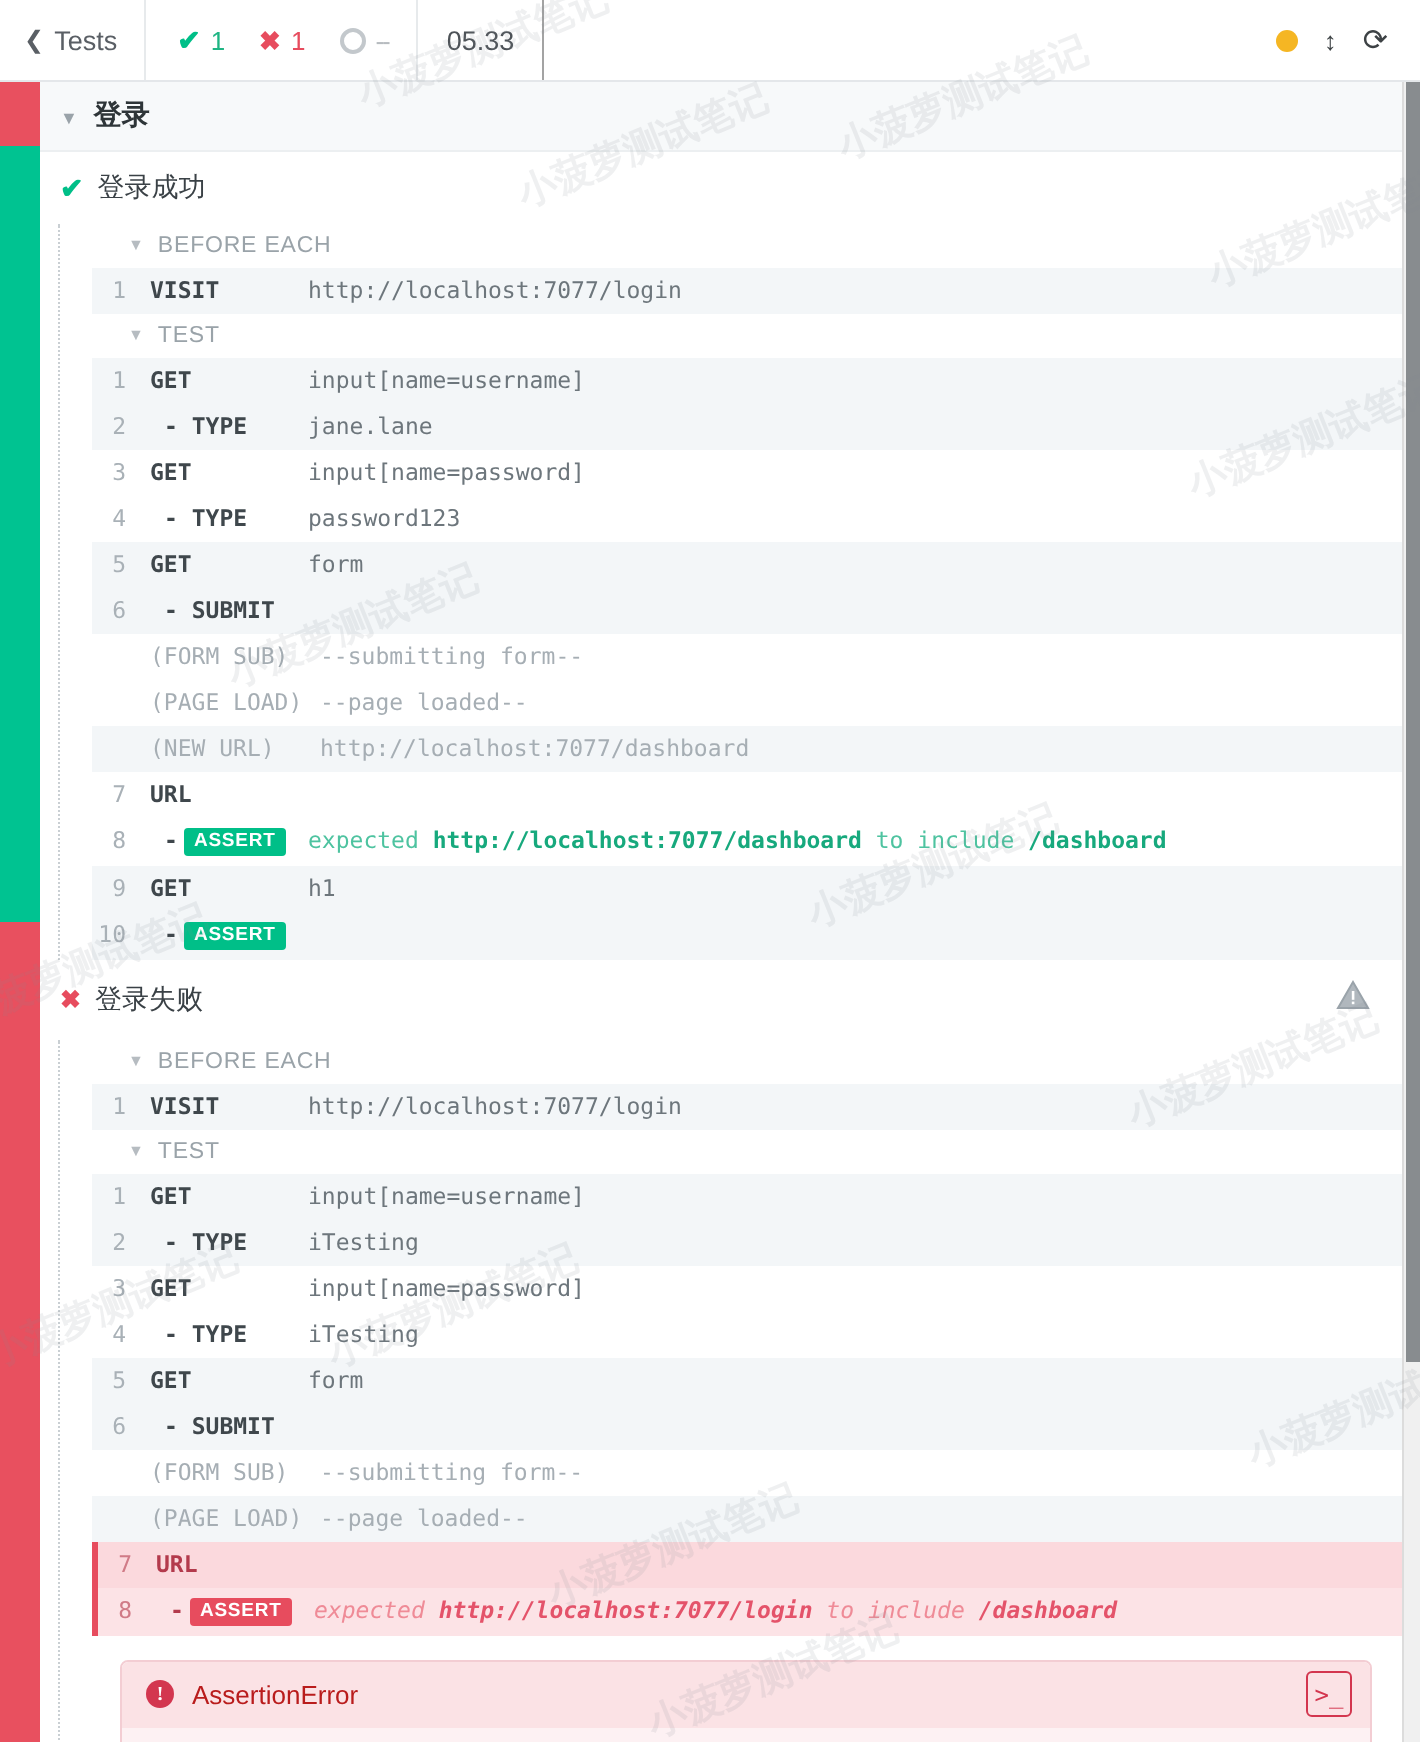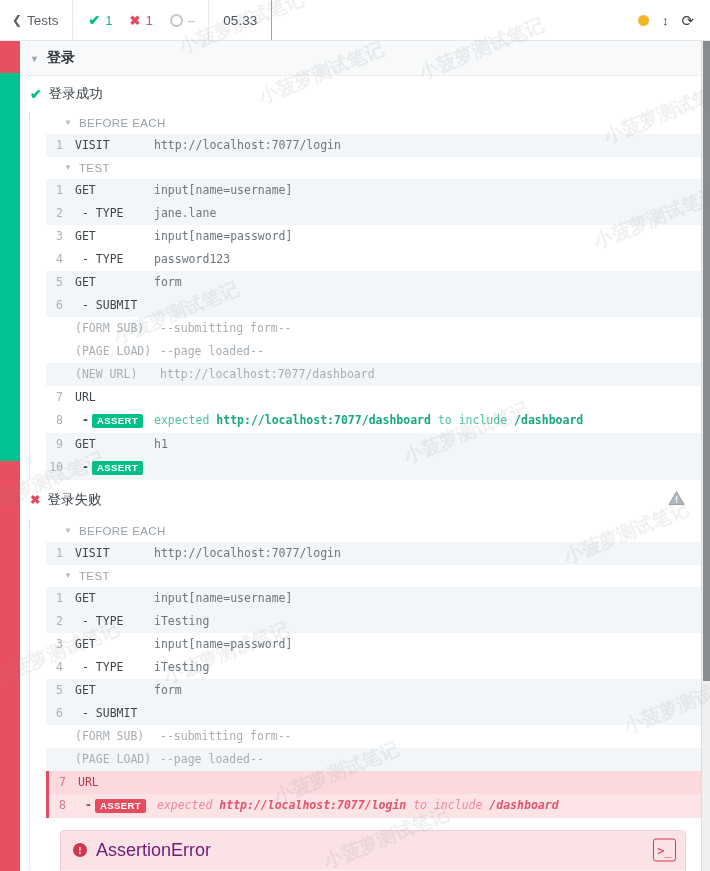--- a/index.html
+++ b/index.html
@@ -120,21 +120,21 @@
     padding: 5px 4px 5px 0;
     min-height: 23px;
   }
   .cmd.alt { background: #f3f6f8; }
   .cmd.plain { background: #ffffff; }
   .cmd .num {
     width: 22px; text-align:right; color:#a9b1b7; flex:0 0 22px;
     padding-right:5px;
   }
   .cmd .name {
-    flex: 0 0 86px; color:#3f474c; font-weight:normal; padding-left:7px;
+    flex: 0 0 86px; color:#3f474c; font-weight:bold; padding-left:7px;
     white-space:nowrap;
   }
   .cmd .name.child { padding-left: 14px; }
   .cmd .msg { color:#6d767c; white-space:nowrap; }
 
   
   .cmd.event .name, .cmd.event .msg {
     color:#a6aeb4; font-weight:normal;
   }
   .cmd.event .name { flex:0 0 92px; }
@@ -165,21 +165,21 @@
   .err-head {
     background:#fbe2e5; display:flex; align-items:center;
     padding: 9px 10px 9px 12px; position:relative;
   }
   .err-icon {
     width:14px; height:14px; border-radius:50%; background:#d3364f;
     color:#fff; font-size:10px; font-weight:bold;
     display:flex; align-items:center; justify-content:center;
     margin-right: 9px; font-family:"Liberation Serif", serif;
   }
-  .err-name { color:#701a75; font-size:18px; }
+  .err-name { color:#b91c1c; font-size:13px; }
   .err-term {
     position:absolute; right:9px; top:50%; transform:translateY(-50%);
     width:23px; height:23px; border:1.5px solid #d3364f; border-radius:3px;
     color:#d3364f; font-size:12px; display:flex; align-items:center;
     justify-content:center; font-family:"DejaVu Sans Mono", monospace;
     cursor:pointer;
   }
   .err-body { background:#fdf1f3; padding: 12px 13px 11px 13px; }
 
   

